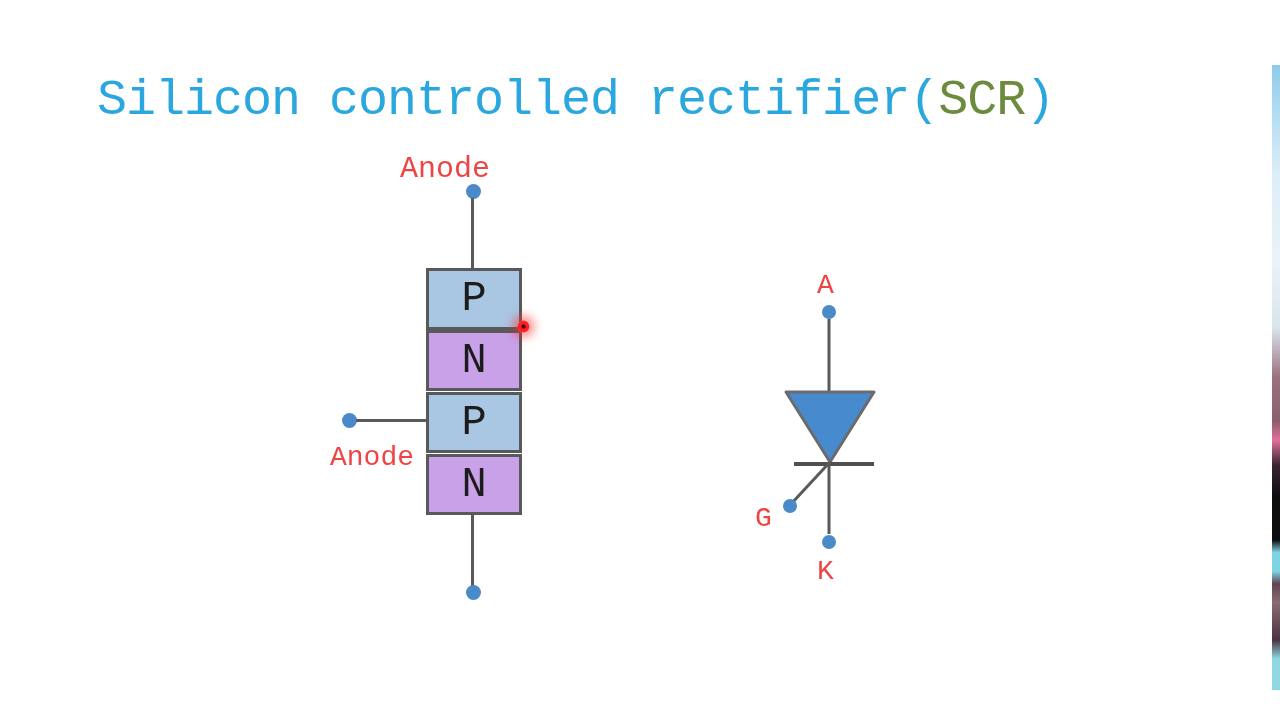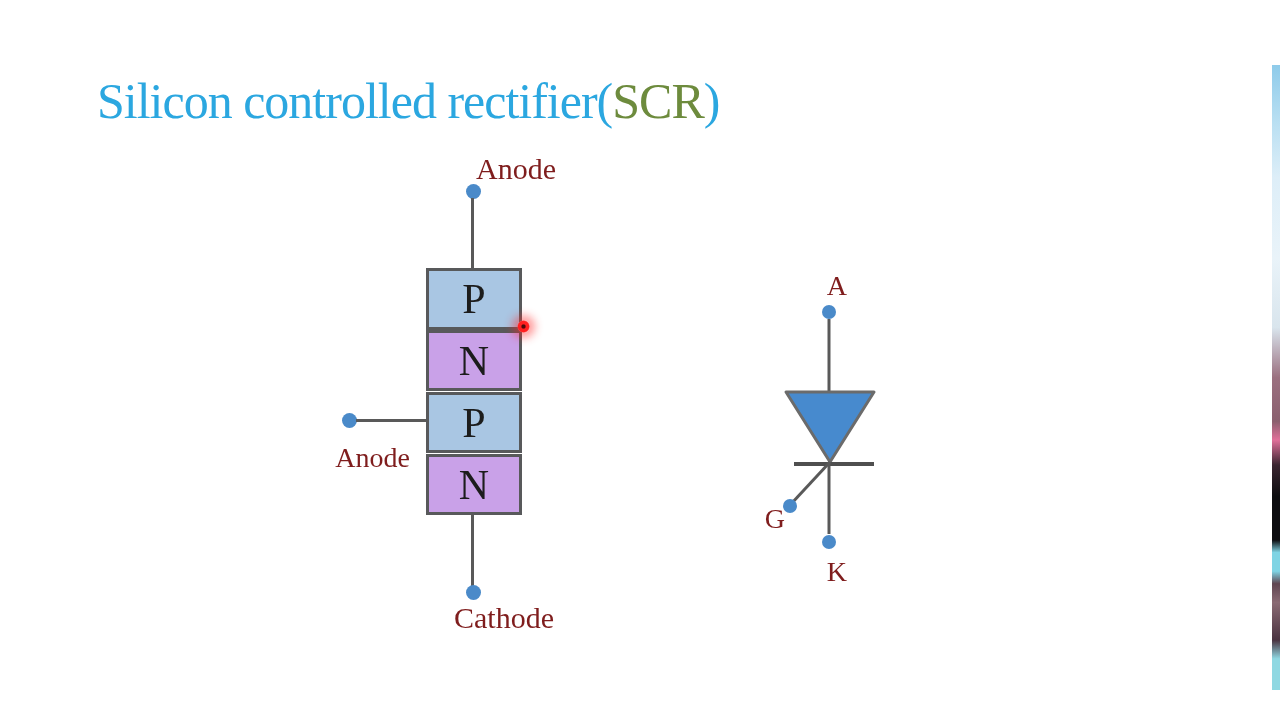--- a/index.html
+++ b/index.html
@@ -3,41 +3,41 @@
 <meta charset="utf-8">
 <style>
   * { margin: 0; padding: 0; box-sizing: border-box; }
   html, body { background: #ffffff; }
   .canvas {
     position: relative;
     width: 1280px;
     height: 720px;
     background: #ffffff;
     overflow: hidden;
-    font-family: Liberation Serif, serif;
+    font-family: Liberation Mono, monospace;
   }
 
   
   .title {
     position: absolute;
     left: 97px;
     top: 72px;
     font-size: 50px;
     letter-spacing: -1px;
     white-space: nowrap;
     color: #2ba7e0;
   }
   .title .scr { color: #6d8b3d; }
 
   
   .red-label {
     position: absolute;
-    color: #7f1d1d;
+    color: #ef4444;
     font-size: 29px;
-    text-align: right;
+    text-align: left;
     white-space: nowrap;
   }
   .dot {
     position: absolute;
     width: 15px;
     height: 15px;
     border-radius: 50%;
     background: #4a8ac9;
   }
   .wire-v { position: absolute; width: 3px; background: #595959; }
@@ -122,21 +122,20 @@
   </div>
 
   <div class="laser"></div>
 
   <div class="dot" style="left:342px; top:413px;"></div>
   <div class="wire-h" style="left:356px; top:419px; width:71px;"></div>
   <div class="red-label" style="left:330px; top:442px; width:80px; font-size:28px;">Anode</div>
 
   <div class="wire-v" style="left:471px; top:514px; height:72px;"></div>
   <div class="dot" style="left:466px; top:585px;"></div>
-  <div class="red-label" style="left:398px; top:601px; width:156px; font-size:30px;">Cathode</div>
 
   <div class="red-label" style="left:817px; top:270px; width:30px; font-size:28px;">A</div>
 
   <svg class="symbol-svg" width="180" height="310" viewBox="0 0 180 310">
     <circle cx="89" cy="44" r="7" fill="#4a8ac9"></circle>
     <line x1="89" y1="51" x2="89" y2="126" stroke="#595959" stroke-width="3"></line>
     <polygon points="46,124 134,124 90,194" fill="#478ace" stroke="#6b6b6b" stroke-width="3" stroke-linejoin="round"></polygon>
     <line x1="54" y1="196" x2="134" y2="196" stroke="#4f4f4f" stroke-width="4"></line>
     <line x1="90" y1="194" x2="51" y2="236" stroke="#595959" stroke-width="3"></line>
     <circle cx="50" cy="238" r="7" fill="#4a8ac9"></circle>

